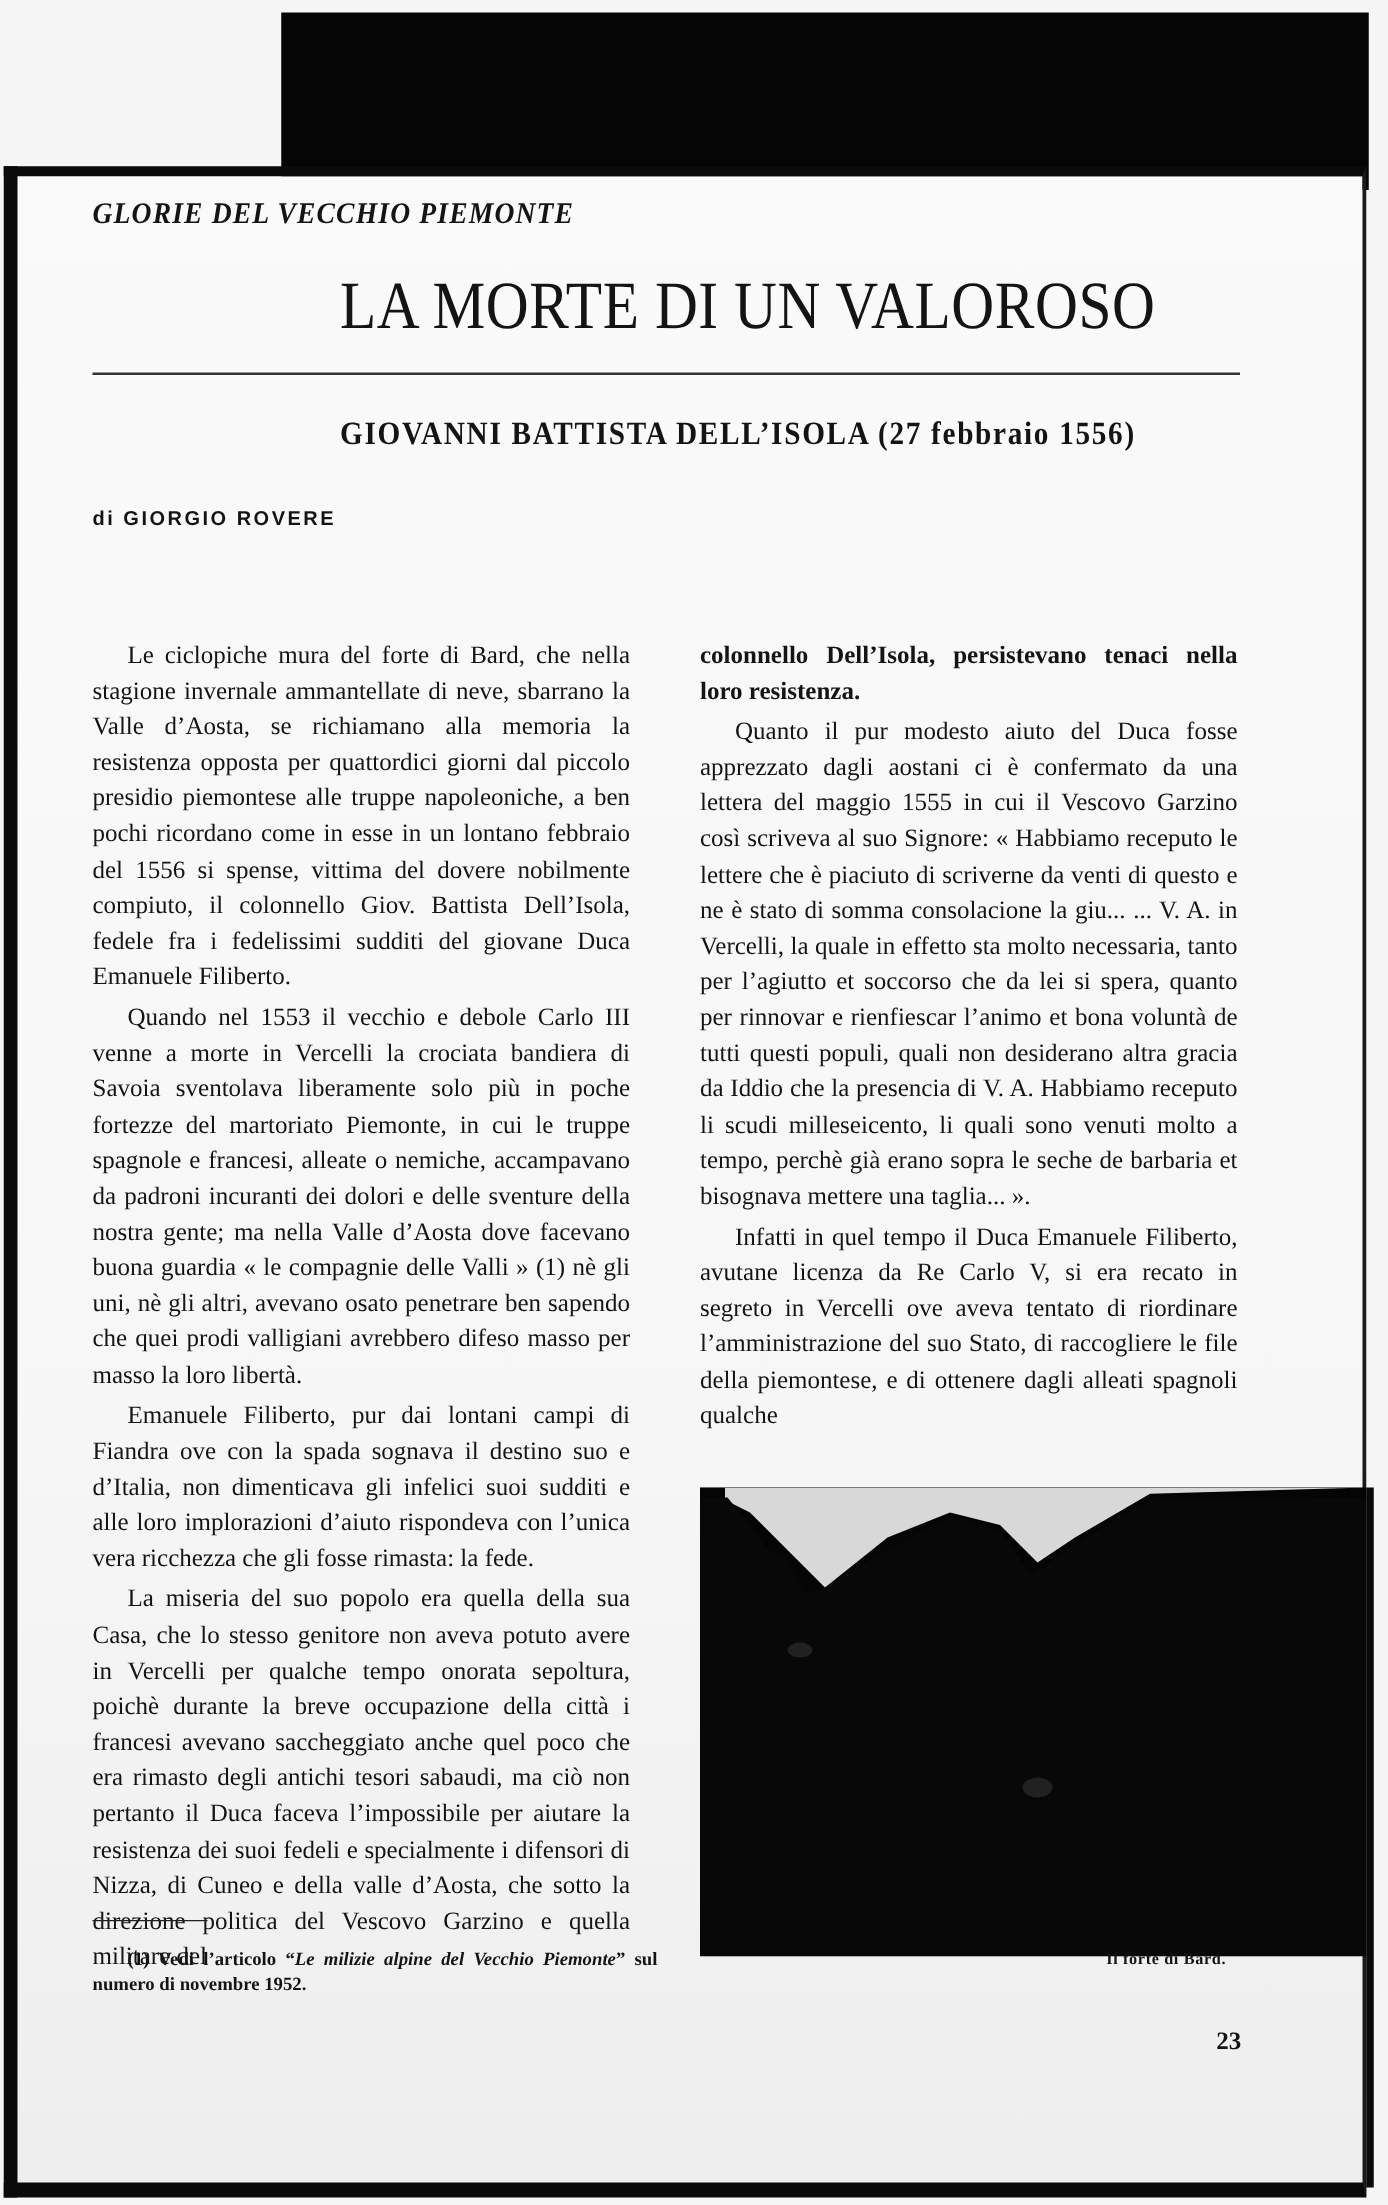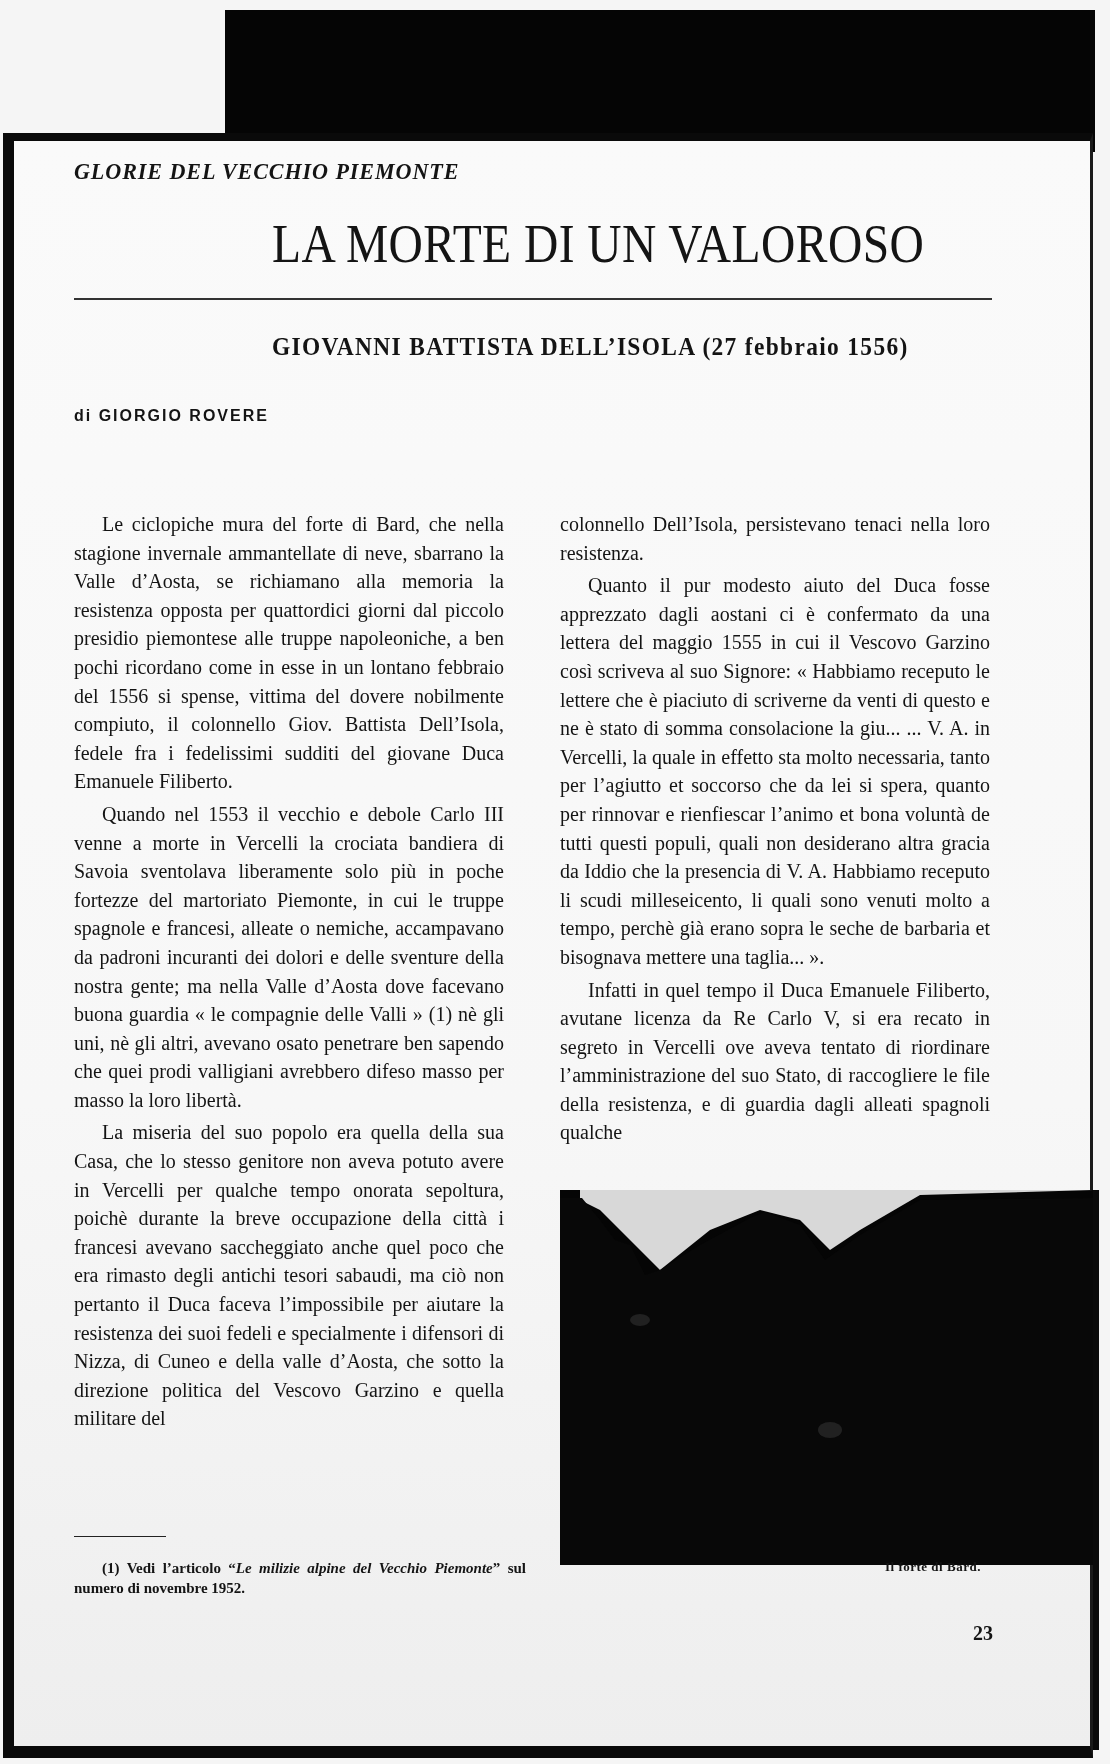--- a/index.html
+++ b/index.html
@@ -57,21 +57,21 @@
       font-size: 16px; letter-spacing: 2px;
     }
     .col {
       position: absolute; width: 430px;
       font-size: 20px; line-height: 28.6px;
       text-align: justify;
     }
     .col-left { left: 74px; top: 510px; }
     .col-right { left: 560px; top: 510px; }
     .col p { margin: 0 0 4px 0; text-indent: 28px; }
-    .col p.cont { text-indent: 0; }
+    .col p.cont { text-indent: 0; font-weight: bold; }
     .fn-rule { position: absolute; left: 74px; top: 1536px; width: 92px; height: 1px; background: #222; }
     .footnote {
       position: absolute; left: 74px; top: 1558px; width: 452px;
       font-size: 15px; line-height: 20px; font-weight: bold;
       text-align: justify;
     }
     .footnote .fn-title { font-style: italic; }
     .footnote .fn-ind { display: inline-block; width: 28px; }
     .photo {
       position: absolute; left: 560px; top: 1190px; width: 533px; height: 375px;
@@ -98,27 +98,28 @@
 
 <div class="series">GLORIE DEL VECCHIO PIEMONTE</div>
 <div class="title">LA MORTE DI UN VALOROSO</div>
 <div class="rule"></div>
 <div class="subtitle">GIOVANNI BATTISTA DELL’ISOLA (27 febbraio 1556)</div>
 <div class="byline">di GIORGIO ROVERE</div>
 
 <div class="col col-left">
   <p>Le ciclopiche mura del forte di Bard, che nella stagione invernale ammantellate di neve, sbarrano la Valle d’Aosta, se richiamano alla memoria la resistenza opposta per quattordici giorni dal piccolo presidio piemontese alle truppe napoleoniche, a ben pochi ricordano come in esse in un lontano febbraio del 1556 si spense, vittima del dovere nobilmente compiuto, il colonnello Giov. Battista Dell’Isola, fedele fra i fedelissimi sudditi del giovane Duca Emanuele Filiberto.</p>
   <p>Quando nel 1553 il vecchio e debole Carlo III venne a morte in Vercelli la crociata bandiera di Savoia sventolava liberamente solo più in poche fortezze del martoriato Piemonte, in cui le truppe spagnole e francesi, alleate o nemiche, accampavano da padroni incuranti dei dolori e delle sventure della nostra gente; ma nella Valle d’Aosta dove facevano buona guardia « le compagnie delle Valli » (1) nè gli uni, nè gli altri, avevano osato penetrare ben sapendo che quei prodi valligiani avrebbero difeso masso per masso la loro libertà.</p>
+  <p>Emanuele Filiberto, pur dai lontani campi di Fiandra ove con la spada sognava il destino suo e d’Italia, non dimenticava gli infelici suoi sudditi e alle loro implorazioni d’aiuto rispondeva con l’unica vera ricchezza che gli fosse rimasta: la fede.</p>
   <p>La miseria del suo popolo era quella della sua Casa, che lo stesso genitore non aveva potuto avere in Vercelli per qualche tempo onorata sepoltura, poichè durante la breve occupazione della città i francesi avevano saccheggiato anche quel poco che era rimasto degli antichi tesori sabaudi, ma ciò non pertanto il Duca faceva l’impossibile per aiutare la resistenza dei suoi fedeli e specialmente i difensori di Nizza, di Cuneo e della valle d’Aosta, che sotto la direzione politica del Vescovo Garzino e quella militare del</p>
 </div>
 
 <div class="col col-right">
   <p class="cont">colonnello Dell’Isola, persistevano tenaci nella loro resistenza.</p>
   <p>Quanto il pur modesto aiuto del Duca fosse apprezzato dagli aostani ci è confermato da una lettera del maggio 1555 in cui il Vescovo Garzino così scriveva al suo Signore: « Habbiamo receputo le lettere che è piaciuto di scriverne da venti di questo e ne è stato di somma consolacione la giu... ... V. A. in Vercelli, la quale in effetto sta molto necessaria, tanto per l’agiutto et soccorso che da lei si spera, quanto per rinnovar e rienfiescar l’animo et bona voluntà de tutti questi populi, quali non desiderano altra gracia da Iddio che la presencia di V. A. Habbiamo receputo li scudi milleseicento, li quali sono venuti molto a tempo, perchè già erano sopra le seche de barbaria et bisognava mettere una taglia... ».</p>
-  <p>Infatti in quel tempo il Duca Emanuele Filiberto, avutane licenza da Re Carlo V, si era recato in segreto in Vercelli ove aveva tentato di riordinare l’amministrazione del suo Stato, di raccogliere le file della resistenza, e di guardia dagli alleati spagnoli qualche</p>
+  <p>Infatti in quel tempo il Duca Emanuele Filiberto, avutane licenza da Re Carlo V, si era recato in segreto in Vercelli ove aveva tentato di riordinare l’amministrazione del suo Stato, di raccogliere le file della piemontese, e di ottenere dagli alleati spagnoli qualche</p>
 </div>
 
 <div class="fn-rule"></div>
 <div class="footnote">
   <span class="fn-ind"></span><span>(1)</span>
   <span>Vedi l’articolo “</span><span class="fn-title">Le milizie alpine del Vecchio Piemonte</span><span>” sul numero di novembre 1952.</span>
 </div>
 
 <div class="photo">
   <svg width="533" height="375" viewBox="0 0 533 375">

